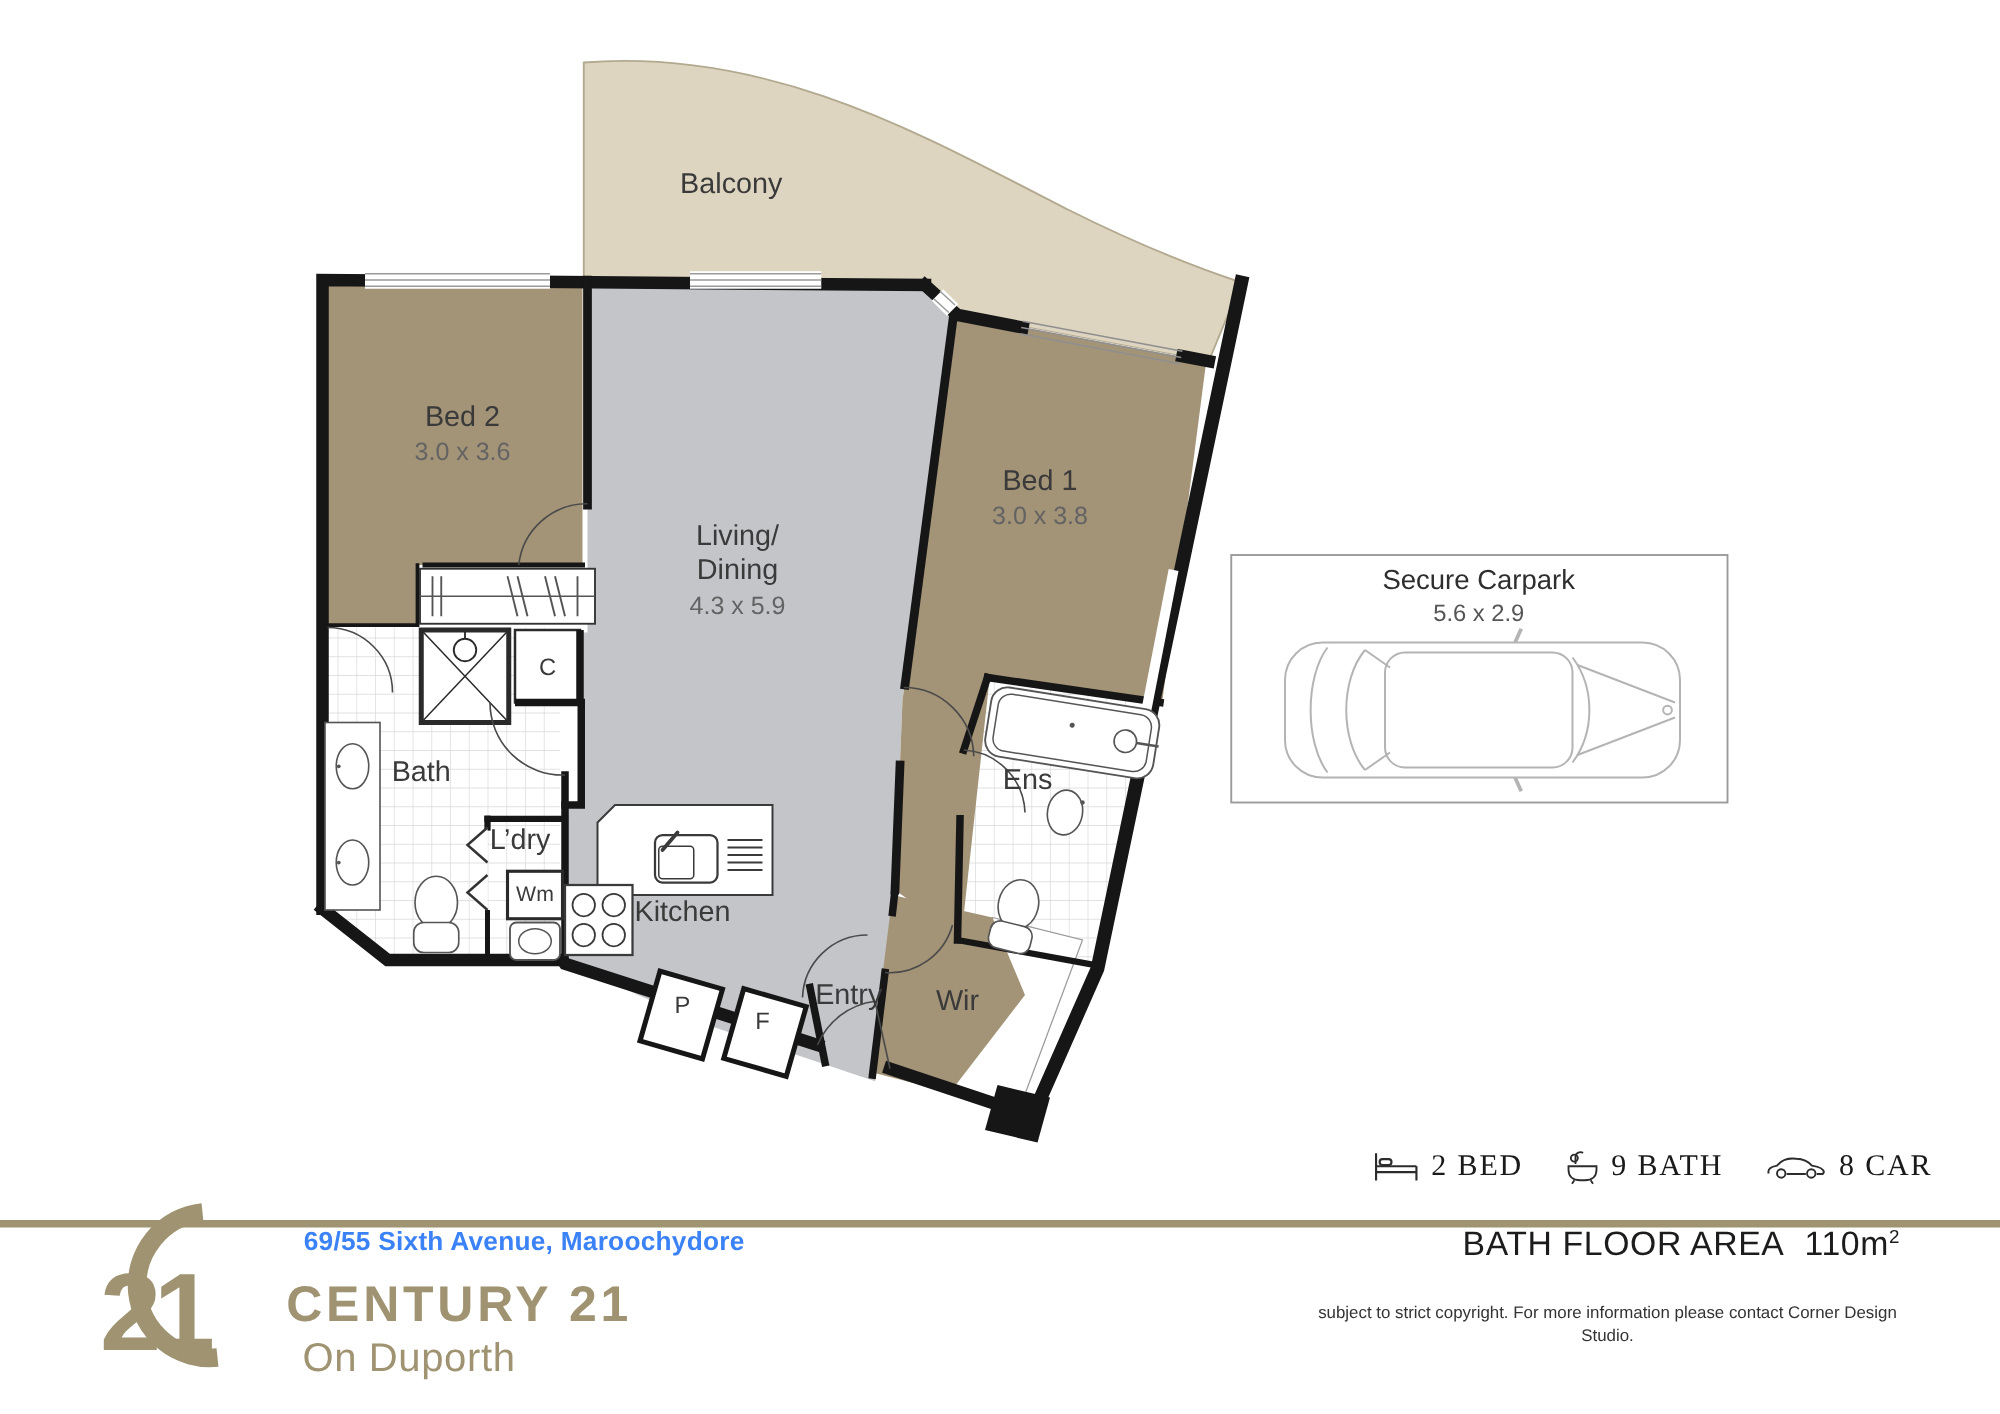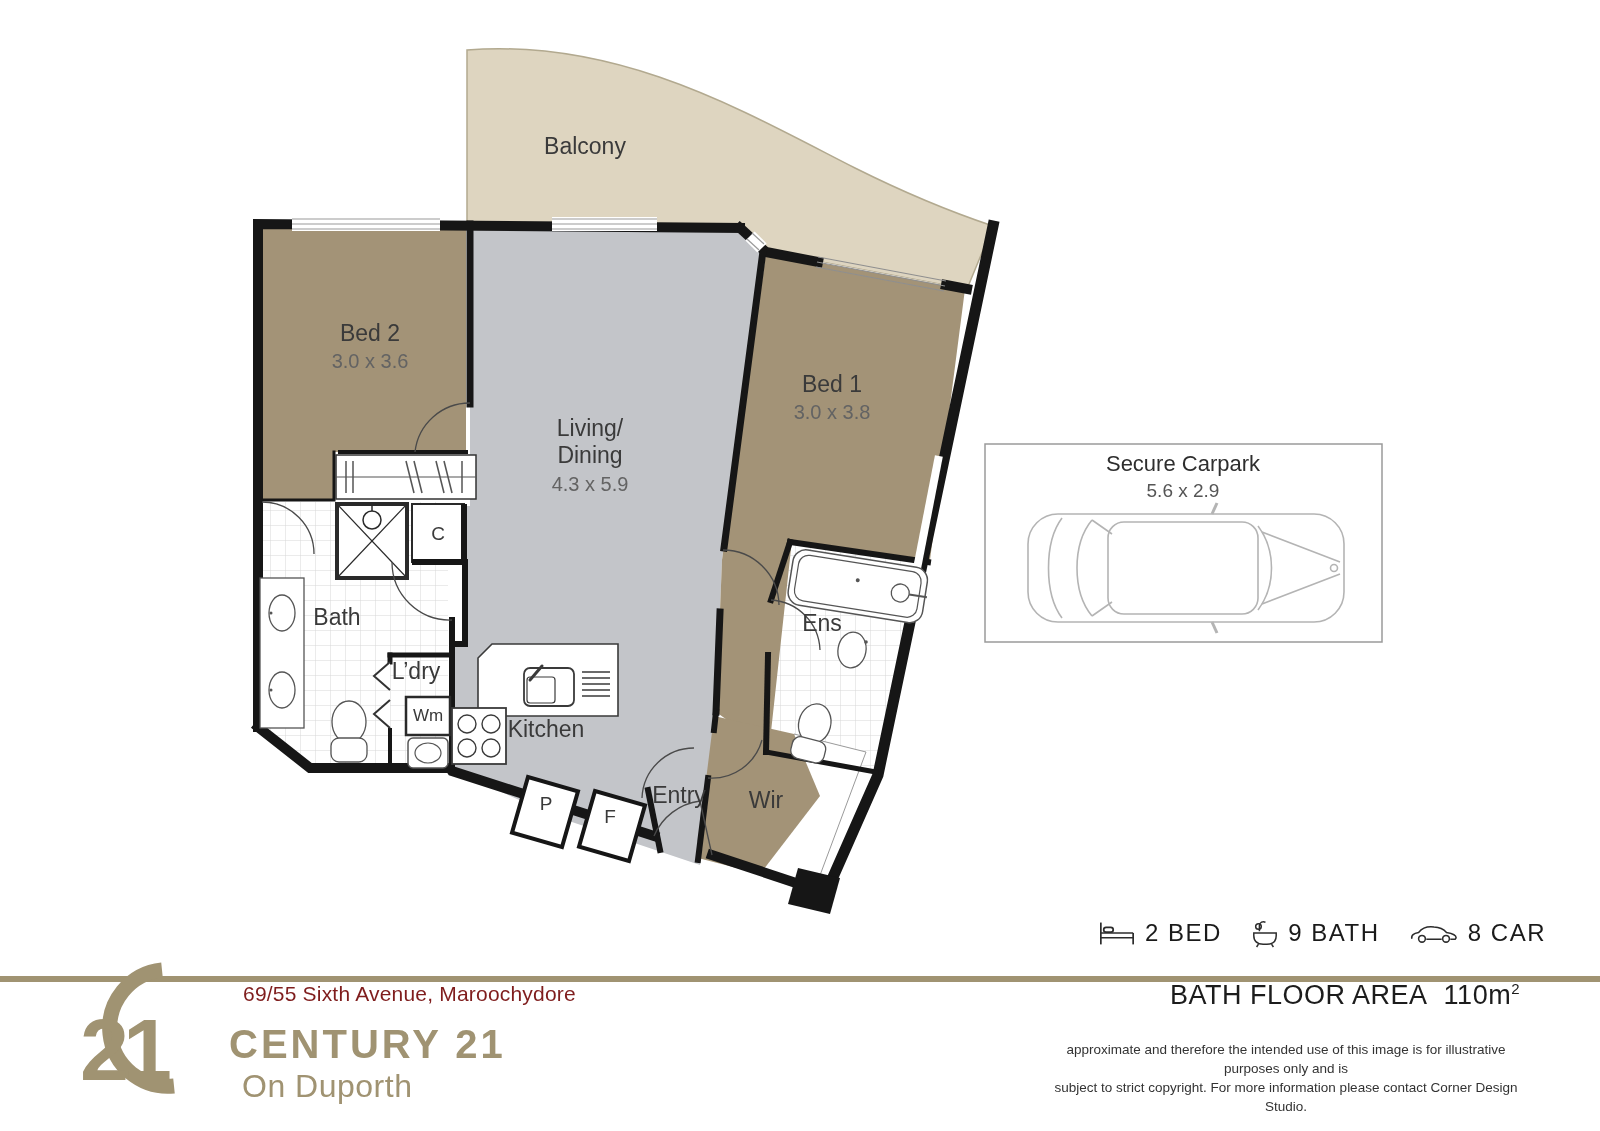--- a/index.html
+++ b/index.html
@@ -11,30 +11,30 @@
   #plan-svg{position:absolute;left:0;top:0;}
   .room-label{font-size:23px;fill:#3a3a3a;}
   .room-dims{font-size:20px;fill:#636363;}
   .small-label{font-size:19px;fill:#3a3a3a;}
   .tiny-label{font-size:17px;fill:#3a3a3a;}
   .carpark-title{font-size:22px;fill:#2e2e2e;}
   .carpark-dims{font-size:19px;fill:#555555;}
   
   .gold-line{position:absolute;left:0;top:976px;width:1600px;height:6px;background:#a09372;}
   #logo{position:absolute;left:34px;top:958px;}
-  .address{position:absolute;left:243px;top:982px;font-size:21px;color:#7f1d1d;font-weight:400;letter-spacing:.2px;}
+  .address{position:absolute;left:243px;top:982px;font-size:21px;color:#3b82f6;font-weight:700;letter-spacing:.2px;}
   .brand{position:absolute;left:229px;top:1022px;font-size:40px;color:#a09372;font-weight:700;letter-spacing:3px;}
   .office{position:absolute;left:242px;top:1068px;font-size:32px;color:#a09372;letter-spacing:.5px;}
   .total-area{position:absolute;right:80px;top:980px;font-size:27px;color:#1c1c1c;letter-spacing:.5px;white-space:nowrap;}
   .total-area sup{font-size:15px;}
   .disclaimer{position:absolute;left:1052px;width:468px;top:1040px;font-size:13.5px;line-height:19px;color:#333;text-align:center;}
   
   .summary{position:absolute;left:1098px;top:910px;width:448px;height:46px;display:flex;align-items:center;justify-content:space-between;}
   .summary-item{display:flex;align-items:center;gap:9px;}
-  .summary-item .txt{font-size:24px;color:#1a1a1a;letter-spacing:1.5px;white-space:nowrap;}
+  .summary-item .txt{font-size:24px;color:#1a1a1a;letter-spacing:1.5px;white-space:nowrap;font-family:Liberation Serif, serif;}
   .summary-item svg{display:block;}
 </style>
 </head>
 <body>
 
 <svg id="plan-svg" width="1600" height="1131" viewBox="0 0 1600 1131">
   <defs>
     <pattern id="tiles" width="15" height="15" patternUnits="userSpaceOnUse">
       <rect width="15" height="15" fill="#ffffff"></rect>
       <path d="M15 0 H0 V15" fill="none" stroke="#d7d7d7" stroke-width="1"></path>
@@ -301,15 +301,14 @@
 <div class="address">69/55 Sixth Avenue, Maroochydore</div>
 <div class="brand">CENTURY 21</div>
 <div class="office">On Duporth</div>
 
 <div class="total-area">
   <span>BATH FLOOR AREA</span>&nbsp;
   <span>110m</span><sup>2</sup>
 </div>
 
 <div class="disclaimer">
-  <div>approximate and therefore the intended use of this image is for illustrative purposes only and is</div>
   <div>subject to strict copyright. For more information please contact Corner Design Studio.</div>
 </div>
 
 </body></html>

